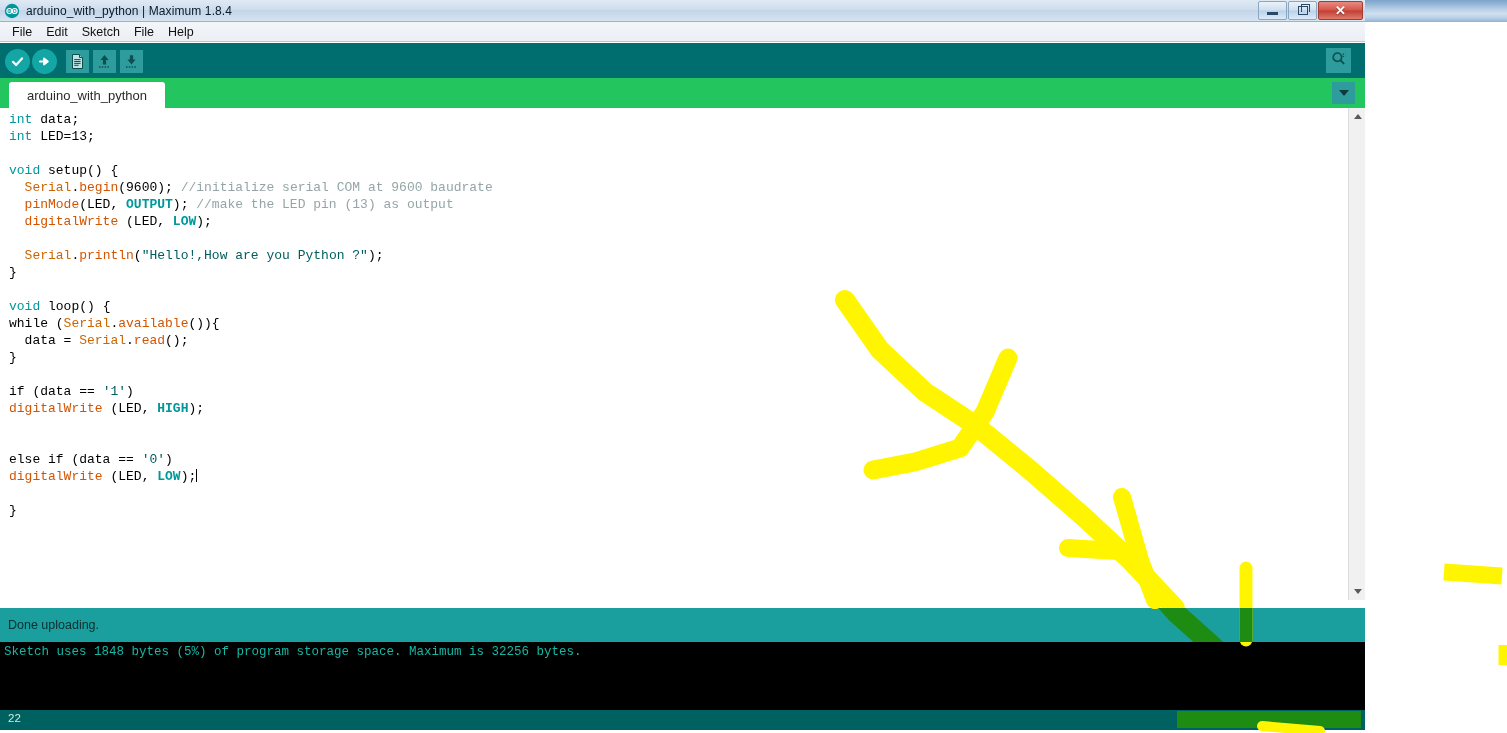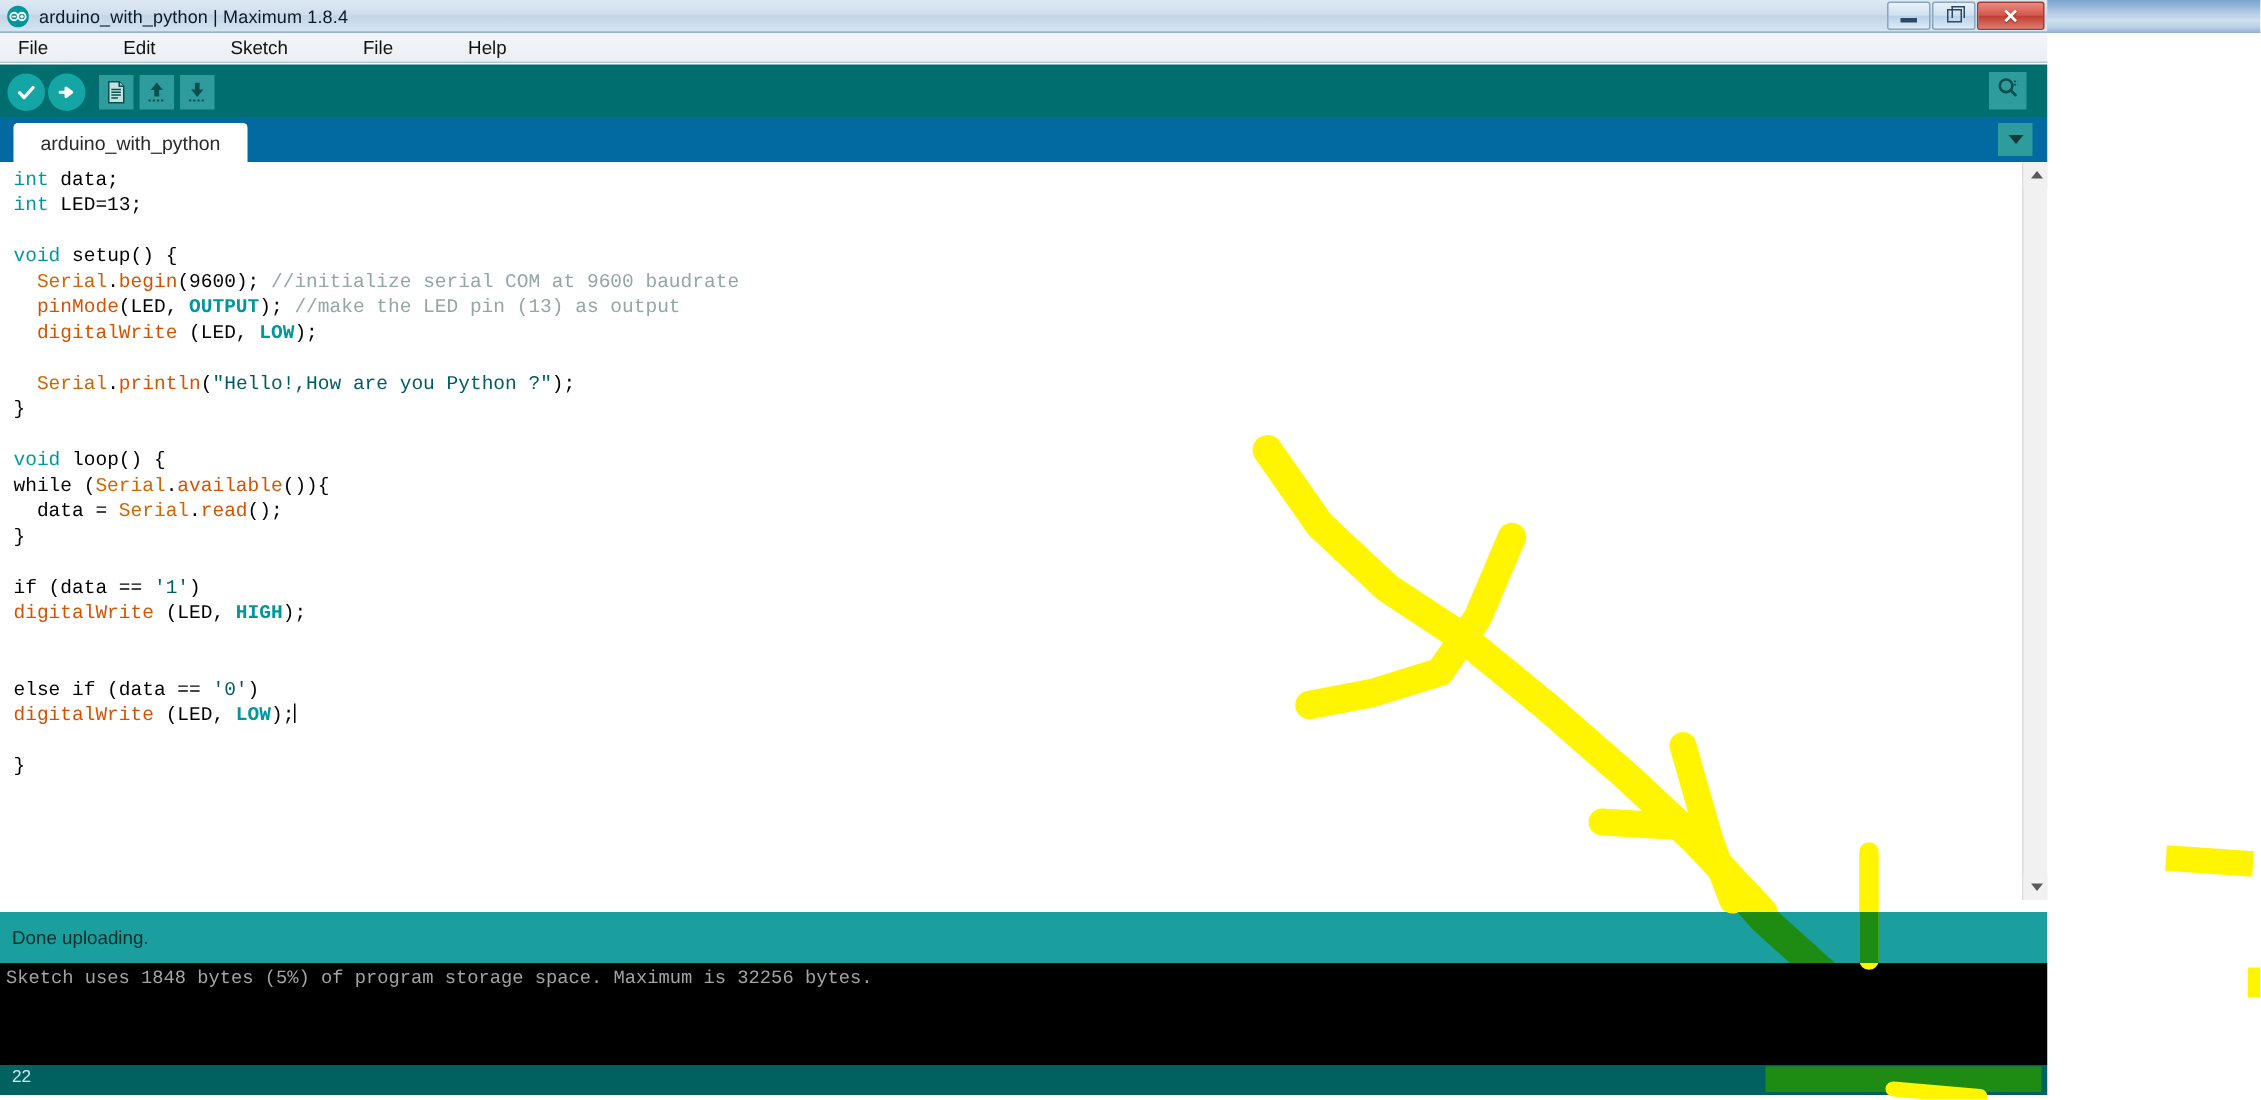--- a/index.html
+++ b/index.html
@@ -160,21 +160,20 @@
   .menu-bar {
     position: absolute;
     left: 0; top: 22px;
     width: 1365px; height: 20px;
     background: linear-gradient(to bottom, #f3f6f9 0%, #eaeff4 100%);
     border-bottom: 1px solid #b9c6d2;
     display: flex;
     align-items: center;
     padding-left: 5px;
     box-sizing: border-box;
-    gap: 36px;
   }
   .menu-item {
     font-size: 12.5px;
     color: #111111;
     padding: 1px 7px;
     cursor: default;
     white-space: nowrap;
   }
 
   
@@ -215,21 +214,21 @@
     display: flex;
     align-items: center;
     justify-content: center;
   }
 
   
   .tab-strip {
     position: absolute;
     left: 0; top: 78px;
     width: 1365px; height: 30px;
-    background: #0369a1;
+    background: #22c55e;
   }
   .sketch-tab {
     position: absolute;
     left: 9px; top: 4px;
     height: 26px;
     background: #ffffff;
     border-radius: 3px 3px 0 0;
     padding: 0 18px;
     display: flex;
     align-items: center;
@@ -336,21 +335,21 @@
   .console {
     position: absolute;
     left: 0; top: 642px;
     width: 1365px; height: 68px;
     background: #000000;
     padding: 2px 0 0 4px;
     box-sizing: border-box;
     font-family: "Liberation Mono", "DejaVu Sans Mono", monospace;
     font-size: 12.5px;
     line-height: 17px;
-    color: #a3a3a3;
+    color: #14b8a6;
     white-space: pre;
     overflow: hidden;
   }
 
   
   .statusbar {
     position: absolute;
     left: 0; top: 710px;
     width: 1365px; height: 20px;
     background: #006161;

